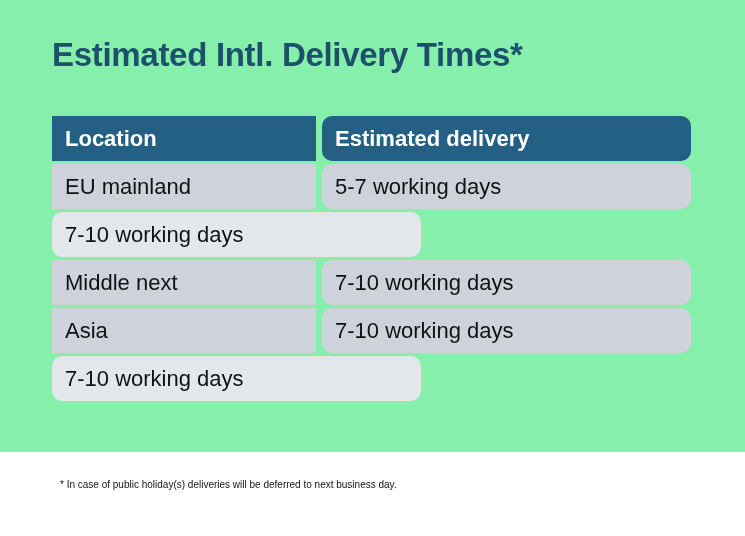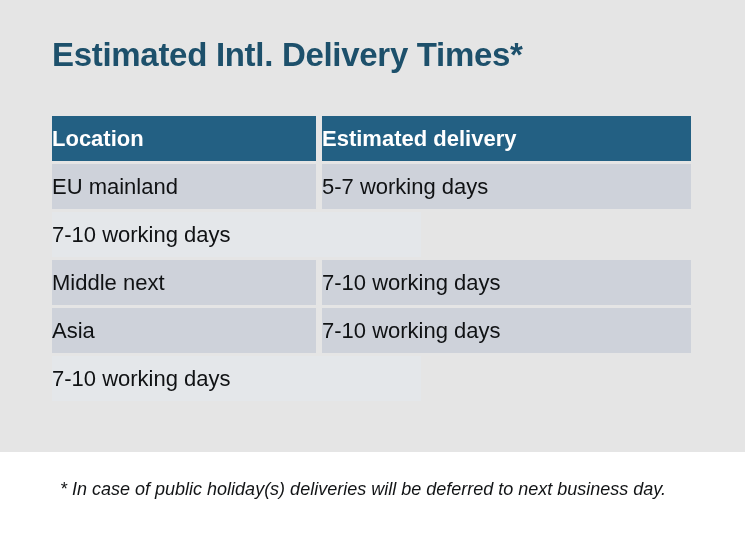--- a/index.html
+++ b/index.html
@@ -10,21 +10,21 @@
     width: 745px;
     height: 536px;
     background: #ffffff;
     font-family: "Liberation Sans", sans-serif;
     overflow: hidden;
   }
   .page {
     position: relative;
     width: 745px;
     height: 452px;
-    background: #e5e5e5;
+    background: #86efac;
   }
   .title {
     position: absolute;
     left: 52px;
     top: 36px;
     font-size: 33px;
     font-weight: 700;
     letter-spacing: -0.3px;
     color: #1d506b;
     white-space: nowrap;
@@ -38,55 +38,56 @@
   .row {
     display: flex;
     width: 100%;
     margin-bottom: 3px;
   }
   .cell {
     box-sizing: border-box;
     display: flex;
     align-items: center;
     height: 45px;
+    padding-left: 13px;
     font-size: 22px;
     color: #101214;
     overflow: hidden;
     white-space: nowrap;
   }
   .col-1 {
     width: 264px;
     margin-right: 6px;
     flex: 0 0 264px;
   }
   .col-2 {
     width: 369px;
     flex: 0 0 369px;
+    border-radius: 10px;
   }
   .header-row .cell {
     background: #236083;
     color: #ffffff;
     font-weight: 700;
     font-size: 22px;
     height: 45px;
   }
   .row-odd .cell {
     background: #ced2da;
   }
   .row-even .cell {
     background: #e4e7ea;
   }
   .footnote {
     position: absolute;
     left: 60px;
     top: 479px;
-    font-size: 18px;
+    font-size: 10px;
     color: #121416;
     white-space: nowrap;
-    font-style: italic;
   }
 </style>
 </head>
 <body>
 
 <div class="page">
 
   <div class="title">Estimated Intl. Delivery Times*</div>
 
   <div class="table">

